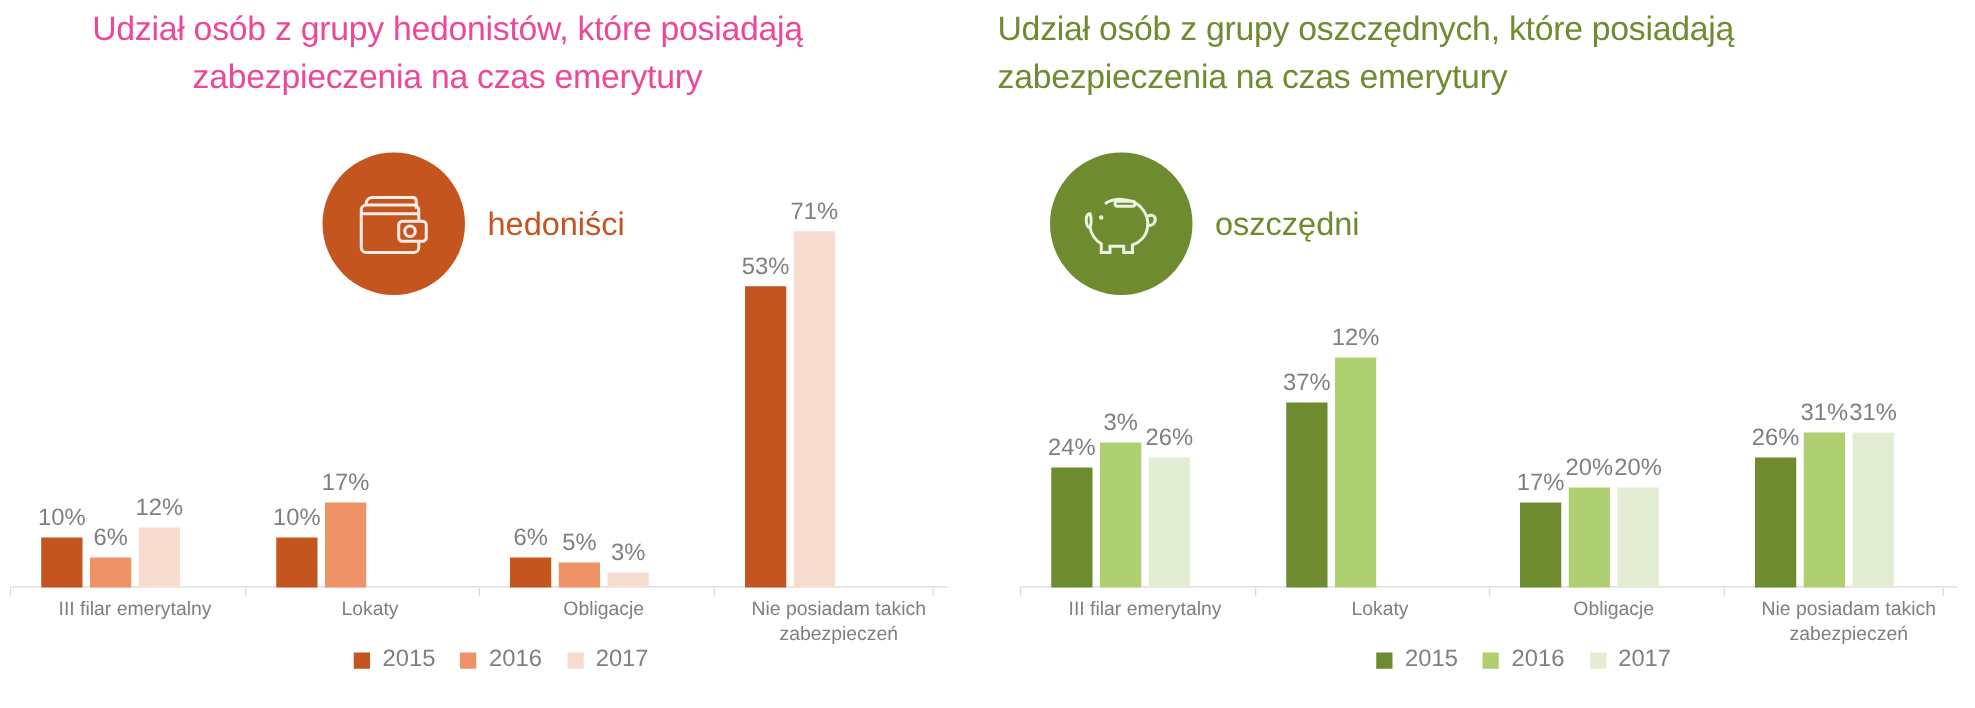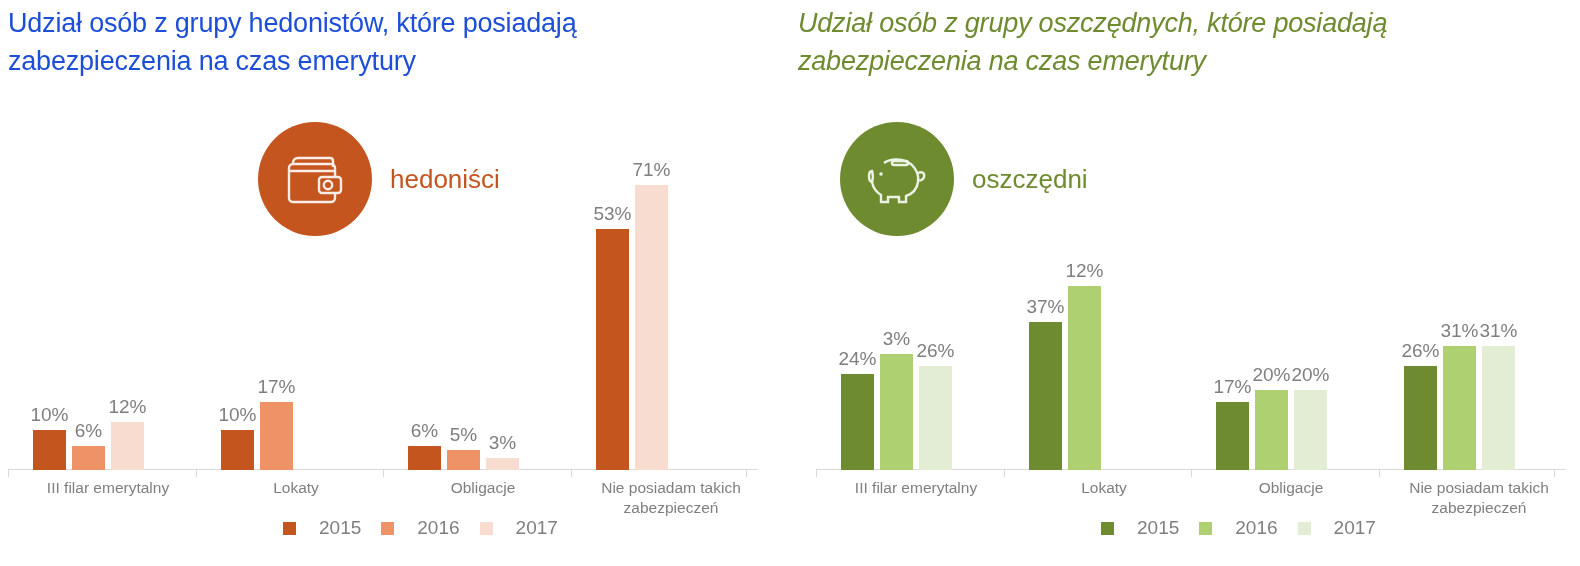--- a/index.html
+++ b/index.html
@@ -30,22 +30,22 @@
     position: absolute;
     left: 8px;
     top: 4px;
     width: 700px;
     font-size: 27px;
     line-height: 38px;
     font-weight: 400;
     letter-spacing: -0.2px;
     white-space: pre-line;
   }
-  .panel-left .chart-title { color: #1d4ed8; }
-  .panel-right .chart-title { color: #6E8B30; font-style: italic; }
+  .panel-left .chart-title { color: #ec4899; text-align: center; }
+  .panel-right .chart-title { color: #6E8B30; }
 
   
   .group-badge {
     position: absolute;
     display: flex;
     align-items: center;
     gap: 18px;
   }
   .panel-left .group-badge { left: 258px; top: 122px; }
   .panel-right .group-badge { left: 50px; top: 122px; }
@@ -146,21 +146,21 @@
     gap: 20px;
     font-size: 19px;
     color: #7f7f7f;
   }
   .panel-left .legend { left: 283px; top: 517px; }
   .panel-right .legend { left: 1101px; top: 517px; }
   .panel-right .legend { left: 311px; }
   .legend-item {
     display: flex;
     align-items: center;
-    gap: 23px;
+    gap: 10px;
   }
   .legend-swatch {
     width: 13px;
     height: 13px;
     display: inline-block;
   }
 </style>
 </head>
 <body>
 

